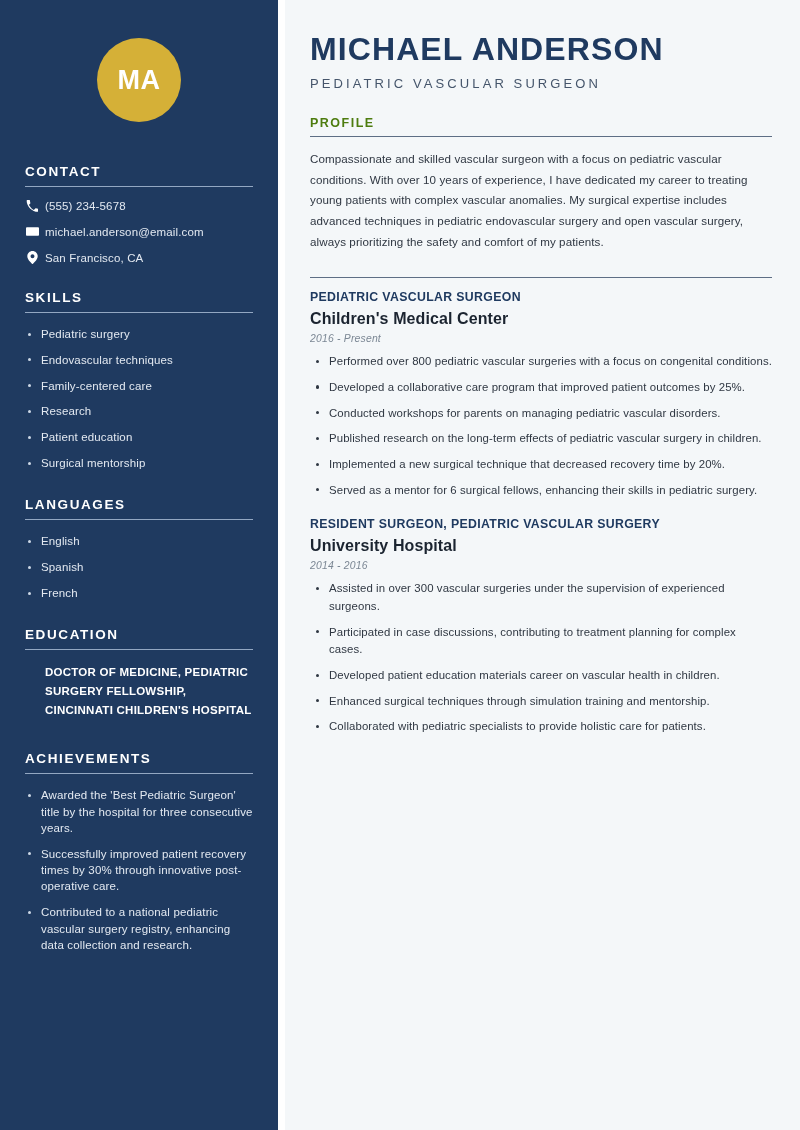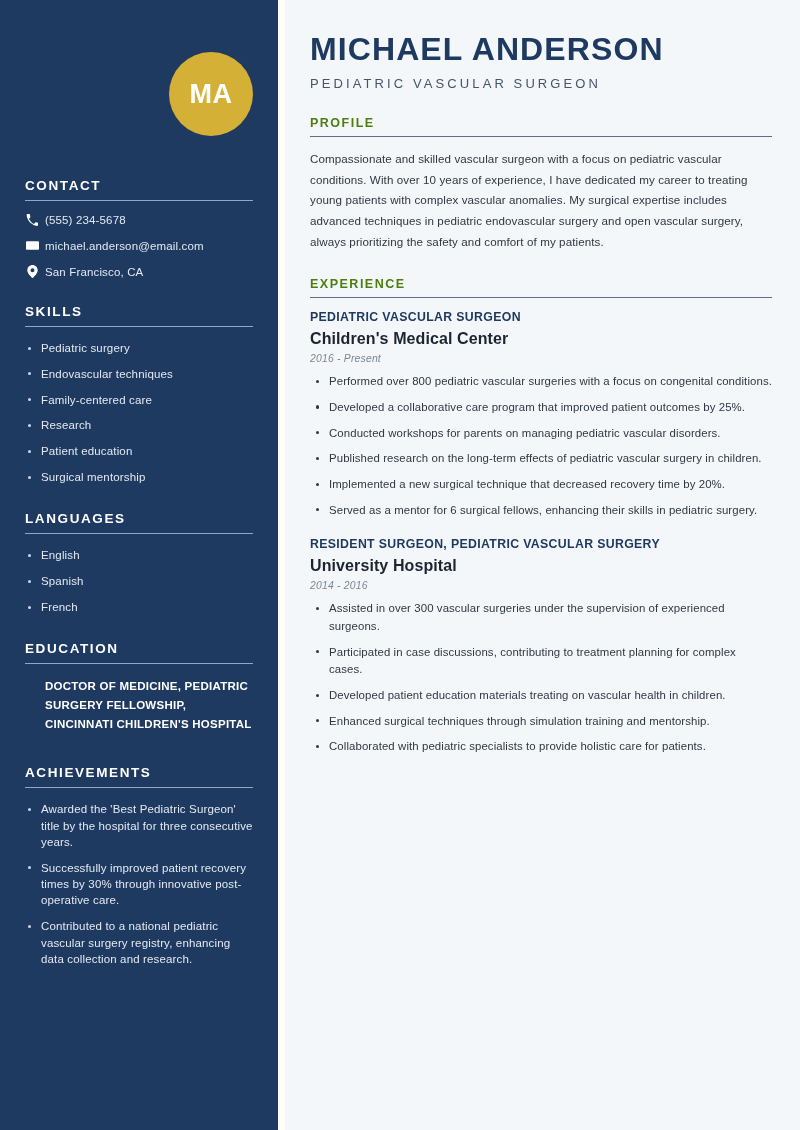--- a/index.html
+++ b/index.html
@@ -28,22 +28,22 @@
     width: 278px;
     flex: 0 0 278px;
     background: #1f3a60;
     color: #ffffff;
     padding: 0 25px;
     position: relative;
   }
 
   .avatar-wrap {
     display: flex;
-    justify-content: flex-end;
-    padding-top: 52px;
+    justify-content: center;
+    padding-top: 38px;
     padding-bottom: 42px;
   }
 
   .avatar {
     width: 84px;
     height: 84px;
     border-radius: 50%;
     background: #d5b037;
     color: #ffffff;
     display: flex;
@@ -319,21 +319,20 @@
     <h1 class="name">MICHAEL ANDERSON</h1>
     <div class="role">PEDIATRIC VASCULAR SURGEON</div>
 
     <section class="main-section">
       <div class="main-title">PROFILE</div>
       <div class="main-rule"></div>
       <p class="profile-text">Compassionate and skilled vascular surgeon with a focus on pediatric vascular conditions. With over 10 years of experience, I have dedicated my career to treating young patients with complex vascular anomalies. My surgical expertise includes advanced techniques in pediatric endovascular surgery and open vascular surgery, always prioritizing the safety and comfort of my patients.</p>
     </section>
 
     <section class="main-section">
-      <div class="main-title">EXPERIENCE</div>
       <div class="main-rule"></div>
 
       <div class="job">
         <div class="job-title">PEDIATRIC VASCULAR SURGEON</div>
         <div class="job-company">Children's Medical Center</div>
         <div class="job-dates">2016 - Present</div>
         <ul class="job-list">
           <li>Performed over 800 pediatric vascular surgeries with a focus on congenital conditions.</li>
           <li>Developed a collaborative care program that improved patient outcomes by 25%.</li>
           <li>Conducted workshops for parents on managing pediatric vascular disorders.</li>
@@ -343,21 +342,21 @@
         </ul>
       </div>
 
       <div class="job">
         <div class="job-title">RESIDENT SURGEON, PEDIATRIC VASCULAR SURGERY</div>
         <div class="job-company">University Hospital</div>
         <div class="job-dates">2014 - 2016</div>
         <ul class="job-list">
           <li>Assisted in over 300 vascular surgeries under the supervision of experienced surgeons.</li>
           <li>Participated in case discussions, contributing to treatment planning for complex cases.</li>
-          <li>Developed patient education materials treating on vascular health in children.</li>
+          <li>Developed patient education materials career on vascular health in children.</li>
           <li>Enhanced surgical techniques through simulation training and mentorship.</li>
           <li>Collaborated with pediatric specialists to provide holistic care for patients.</li>
         </ul>
       </div>
     </section>
 
   </main>
 </div>
 
 </body></html>

